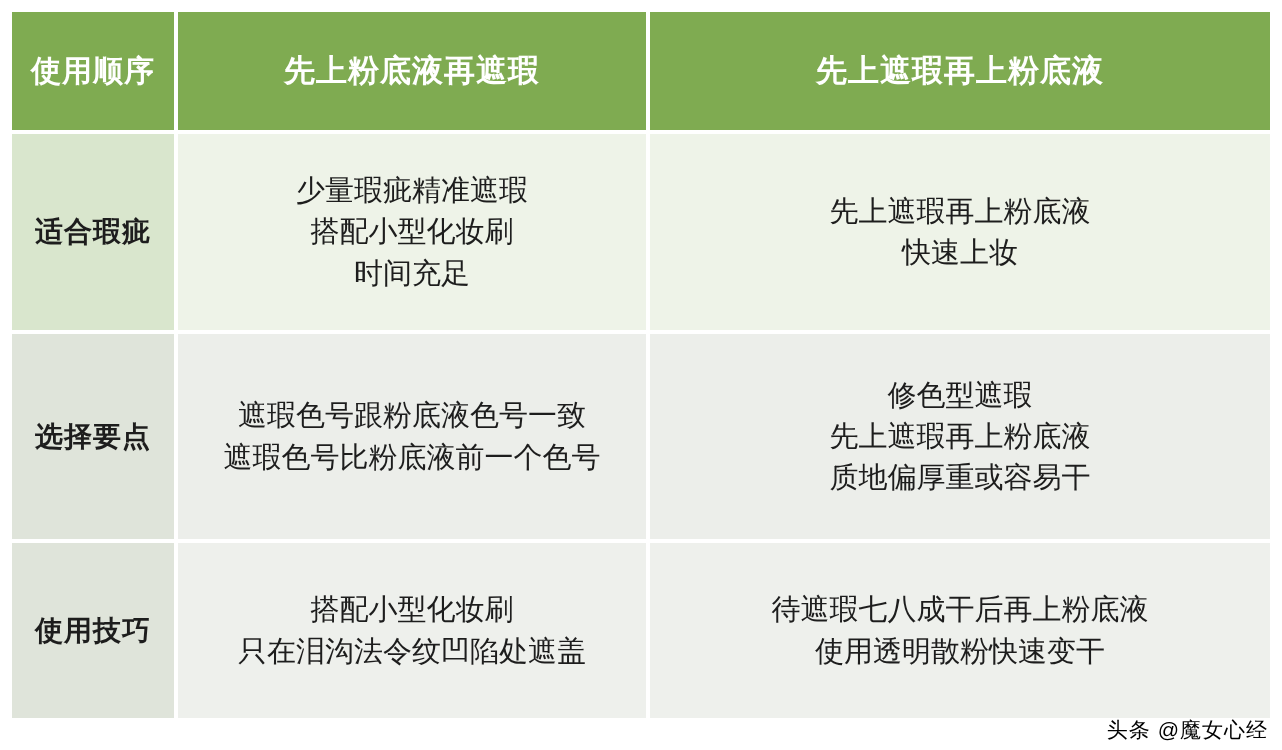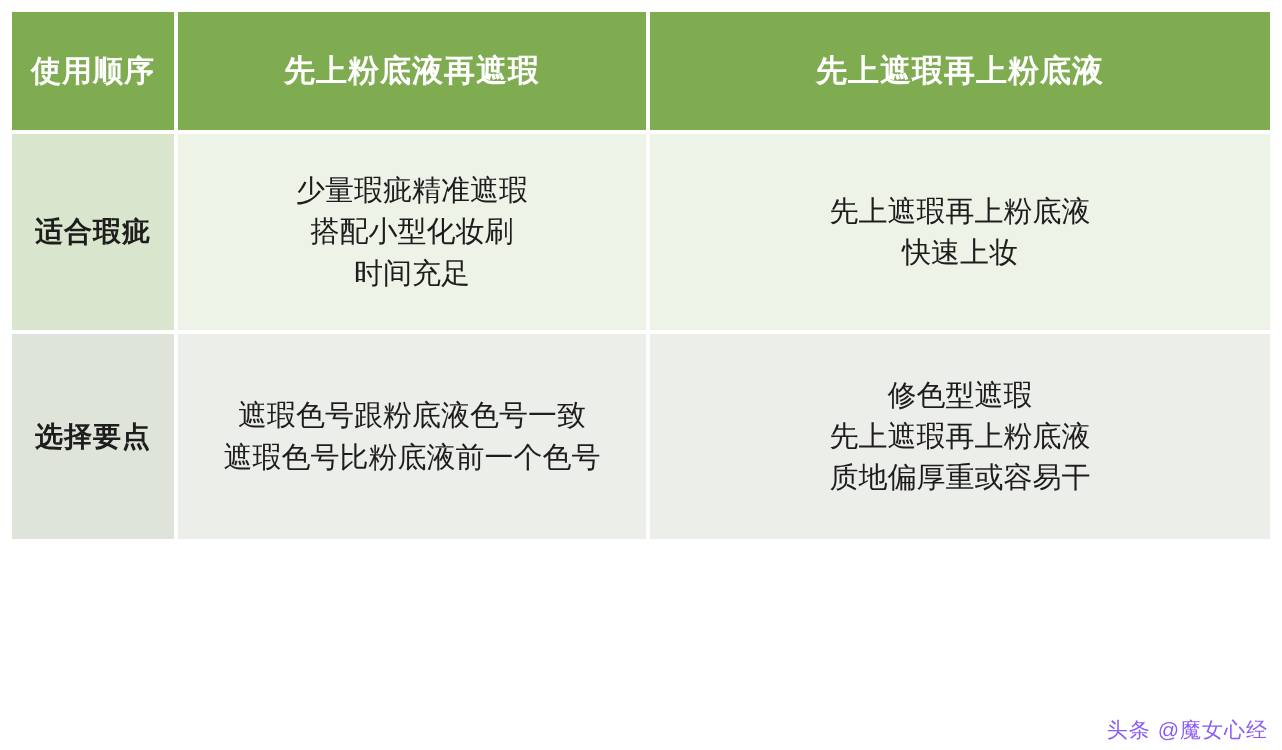--- a/index.html
+++ b/index.html
@@ -86,21 +86,21 @@
   .r2 { height: 205px; }
   .r3 { height: 175px; }
   .cell-line { display: block; white-space: nowrap; }
   .col-mid { width: 468px; }
   .col-right { width: 620px; }
   .watermark {
     position: absolute;
     right: 14px;
     bottom: 6px;
     font-size: 21px;
-    color: #8b5cf6;
+    color: #000000;
     letter-spacing: 1px;
     white-space: nowrap;
   }
 </style>
 </head>
 <body>
 
 <div class="page">
 
   <table class="compare">
@@ -130,18 +130,29 @@
           <span class="cell-line">遮瑕色号跟粉底液色号一致</span>
           <span class="cell-line">遮瑕色号比粉底液前一个色号</span>
         </td>
         <td class="cell-b">
           <span class="cell-line">修色型遮瑕</span>
           <span class="cell-line">先上遮瑕再上粉底液</span>
           <span class="cell-line">质地偏厚重或容易干</span>
         </td>
       </tr>
 
+      <tr class="r3">
+        <td class="rowlabel rowlabel-c">使用技巧</td>
+        <td class="cell-c">
+          <span class="cell-line">搭配小型化妆刷</span>
+          <span class="cell-line">只在泪沟法令纹凹陷处遮盖</span>
+        </td>
+        <td class="cell-c">
+          <span class="cell-line">待遮瑕七八成干后再上粉底液</span>
+          <span class="cell-line">使用透明散粉快速变干</span>
+        </td>
+      </tr>
     </tbody>
   </table>
 
   <div class="watermark">头条 @魔女心经</div>
 
 </div>
 
 </body></html>

